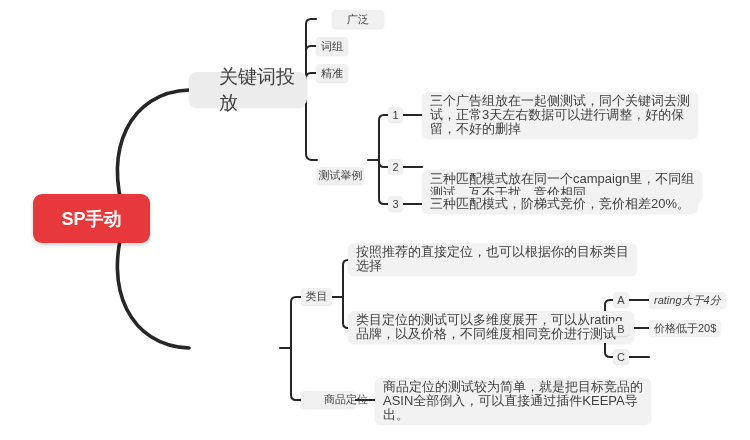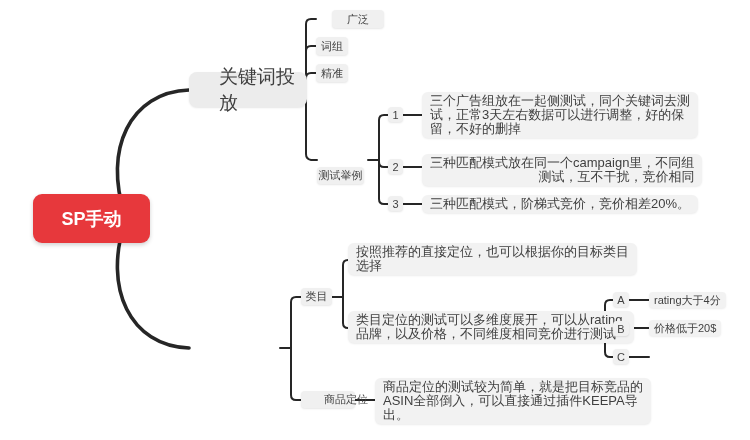--- a/index.html
+++ b/index.html
@@ -134,35 +134,35 @@
 
   <div class="node small-node" style="left:317px; top:151px; width:47px; height:17px;margin-top:16px;">测试举例</div>
 
   <div class="node small-node" style="left:388px; top:107px; width:15px; height:15px;">1</div>
   <div class="node small-node" style="left:388px; top:159px; width:15px; height:15px;">2</div>
   <div class="node small-node" style="left:388px; top:196px; width:15px; height:15px;">3</div>
 
   <div class="note" style="left:422px; top:92px;">三个广告组放在一起侧测试，同个关键词去测
 试，正常3天左右数据可以进行调整，好的保
 留，不好的删掉</div>
-  <div class="note" style="left:422px; top:154px;text-align:right;">三种匹配模式放在同一个campaign里，不同组
+  <div class="note" style="left:422px; top:170px;">三种匹配模式放在同一个campaign里，不同组
 测试，互不干扰，竞价相同</div>
   <div class="note" style="left:422px; top:195px;">三种匹配模式，阶梯式竞价，竞价相差20%。</div>
 
   <div class="node small-node" style="left:301px; top:288px; width:31px; height:17px;">类目</div>
   <div class="node small-node" style="left:301px; top:391px; width:54px; height:17px;padding-left:36px;">商品定位</div>
 
   <div class="note" style="left:348px; top:311px;">类目定位的测试可以多维度展开，可以从rating,
 品牌，以及价格，不同维度相同竞价进行测试</div>
   <div class="note" style="left:348px; top:243px;">按照推荐的直接定位，也可以根据你的目标类目
 选择</div>
   <div class="note" style="left:375px; top:378px;">商品定位的测试较为简单，就是把目标竞品的
 ASIN全部倒入，可以直接通过插件KEEPA导
 出。</div>
 
   <div class="node small-node" style="left:613px; top:292px; width:16px; height:15px;">A</div>
   <div class="node small-node" style="left:613px; top:321px; width:16px; height:15px;">B</div>
   <div class="node small-node" style="left:613px; top:349px; width:16px; height:15px;">C</div>
 
-  <div class="note-line" style="left:649px; top:292px;">rating大于4分</div>
+  <div class="note-line" style="left:649px; top:292px;font-style:italic;">rating大于4分</div>
   <div class="note-line" style="left:649px; top:320px;">价格低于20$</div>
 
 </div>
 
 </body></html>

